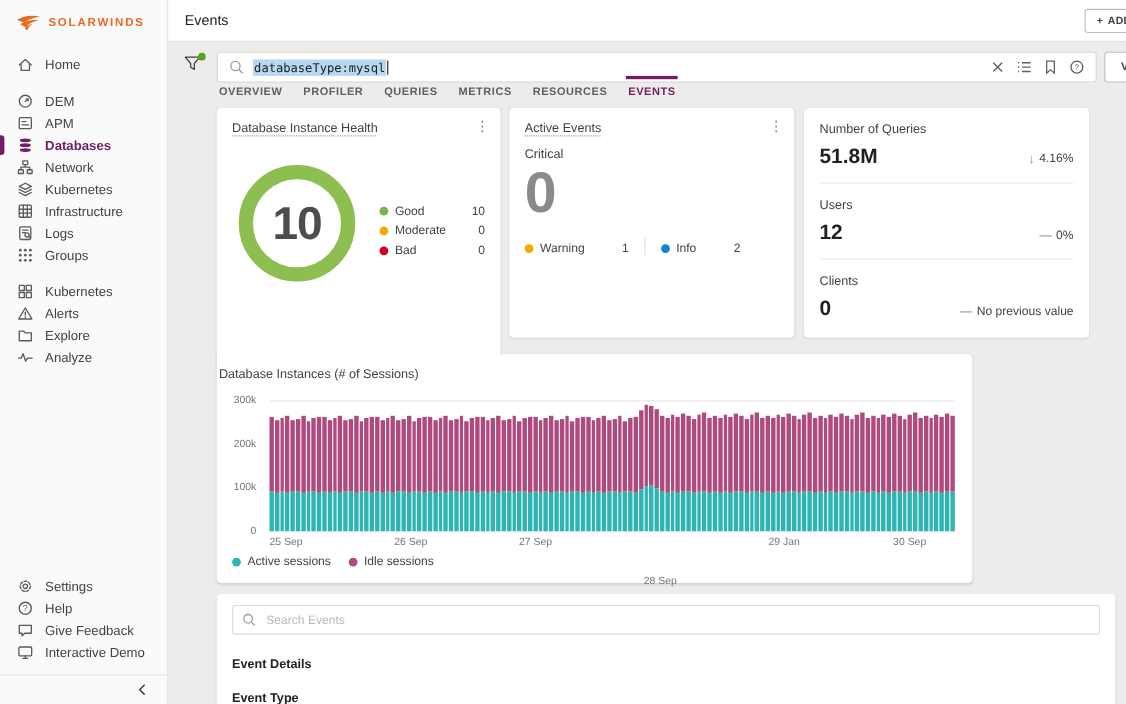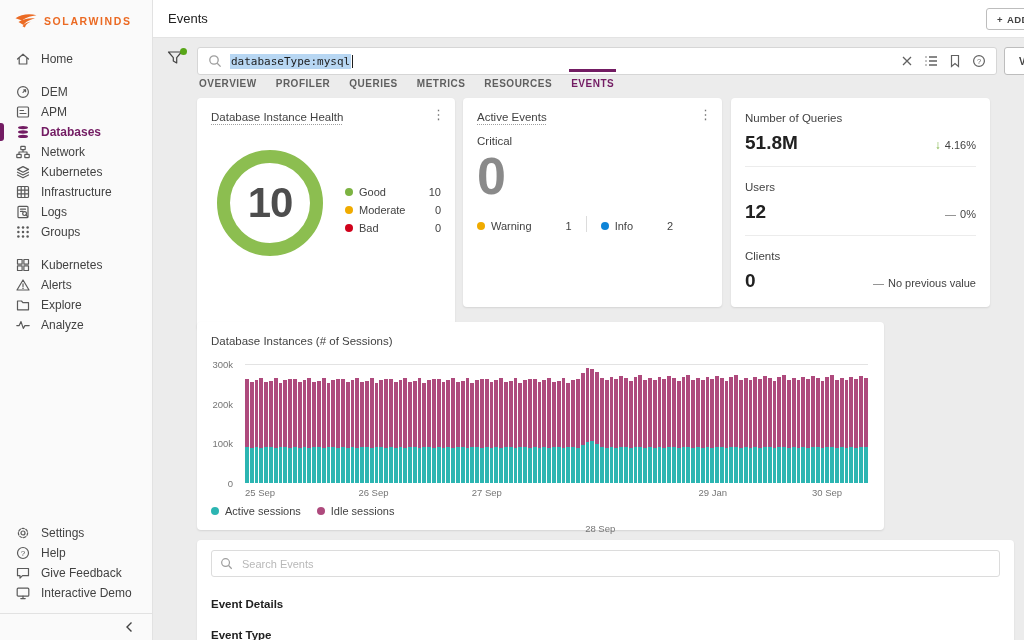--- a/index.html
+++ b/index.html
@@ -123,21 +123,21 @@
   .stat-row { padding:14px 0 12px; border-bottom:1px solid #ececec; }
   .stat-row:last-child { border-bottom:none; }
   .stat-label { font-size:11.5px; color:#424242; }
   .stat-line { display:flex; align-items:baseline; margin-top:8px; }
   .stat-value { font-size:19px; font-weight:700; color:#212121; }
   .stat-delta { margin-left:auto; font-size:11px; color:#424242; display:flex; align-items:center; gap:4px; }
   .delta-down { color:#7cb342; font-size:12px; }
   .delta-dash { color:#757575; }
 
   
-  #card-chart { left:44px; top:284px; width:687px; height:208px; padding:13px 14px; }
+  #card-chart { left:44px; top:284px; width:687px; height:208px; padding:13px 2px; }
   .chart-area { position:absolute; left:14px; top:38px; right:16px; }
   .plot {
     position:absolute; left:34px; top:4px; right:0; height:119px;
     display:flex; align-items:flex-end; gap:1px;
   }
   .gridline-top { position:absolute; left:34px; right:0; top:4px; height:1px; background:#e3e3e3; }
   .bar { flex:1 1 0; display:flex; flex-direction:column; justify-content:flex-end; min-width:0; }
   .seg-idle { background:#ae4a7d; }
   .seg-active { background:#2cb5b2; }
   .ytick { position:absolute; right:calc(100% - 28px); transform:translateY(-50%); font-size:9.5px; color:#757575; text-align:right; width:28px; padding-right:6px; }

